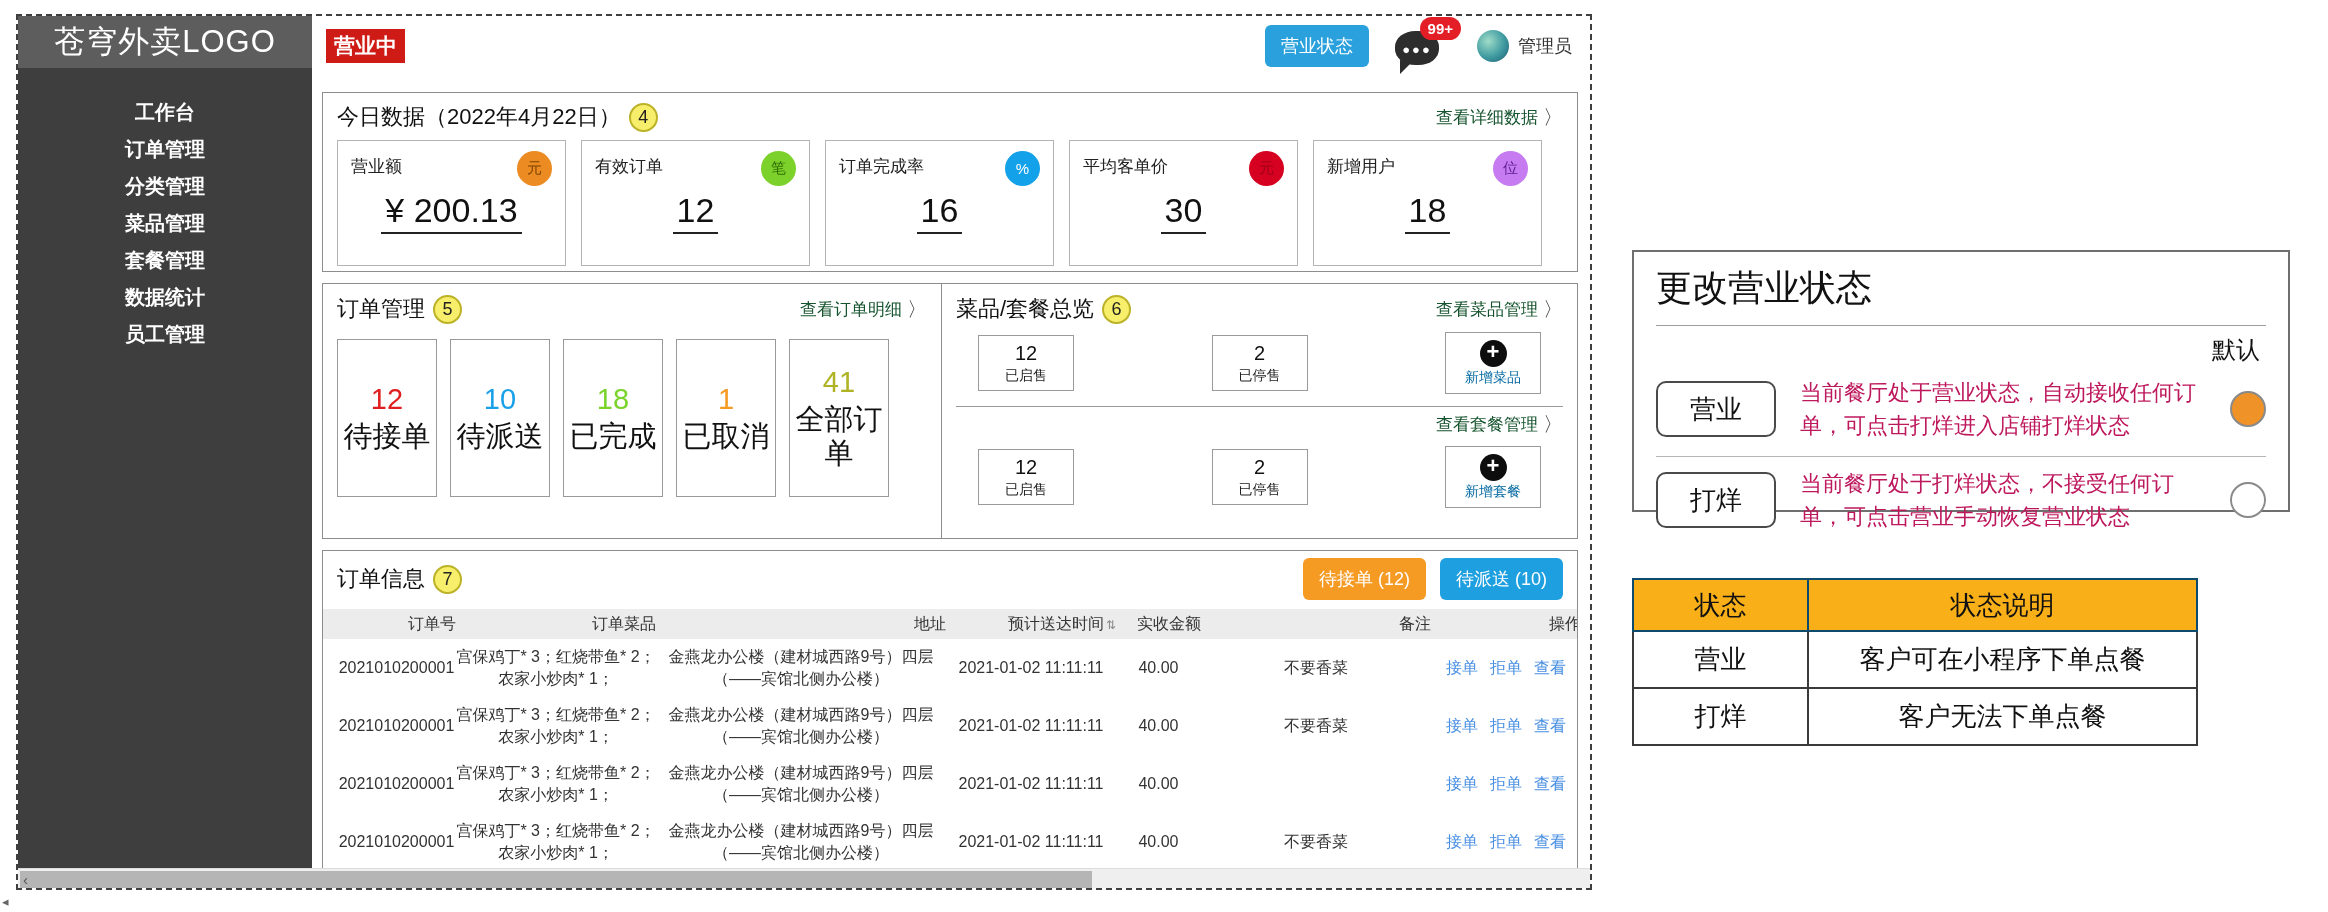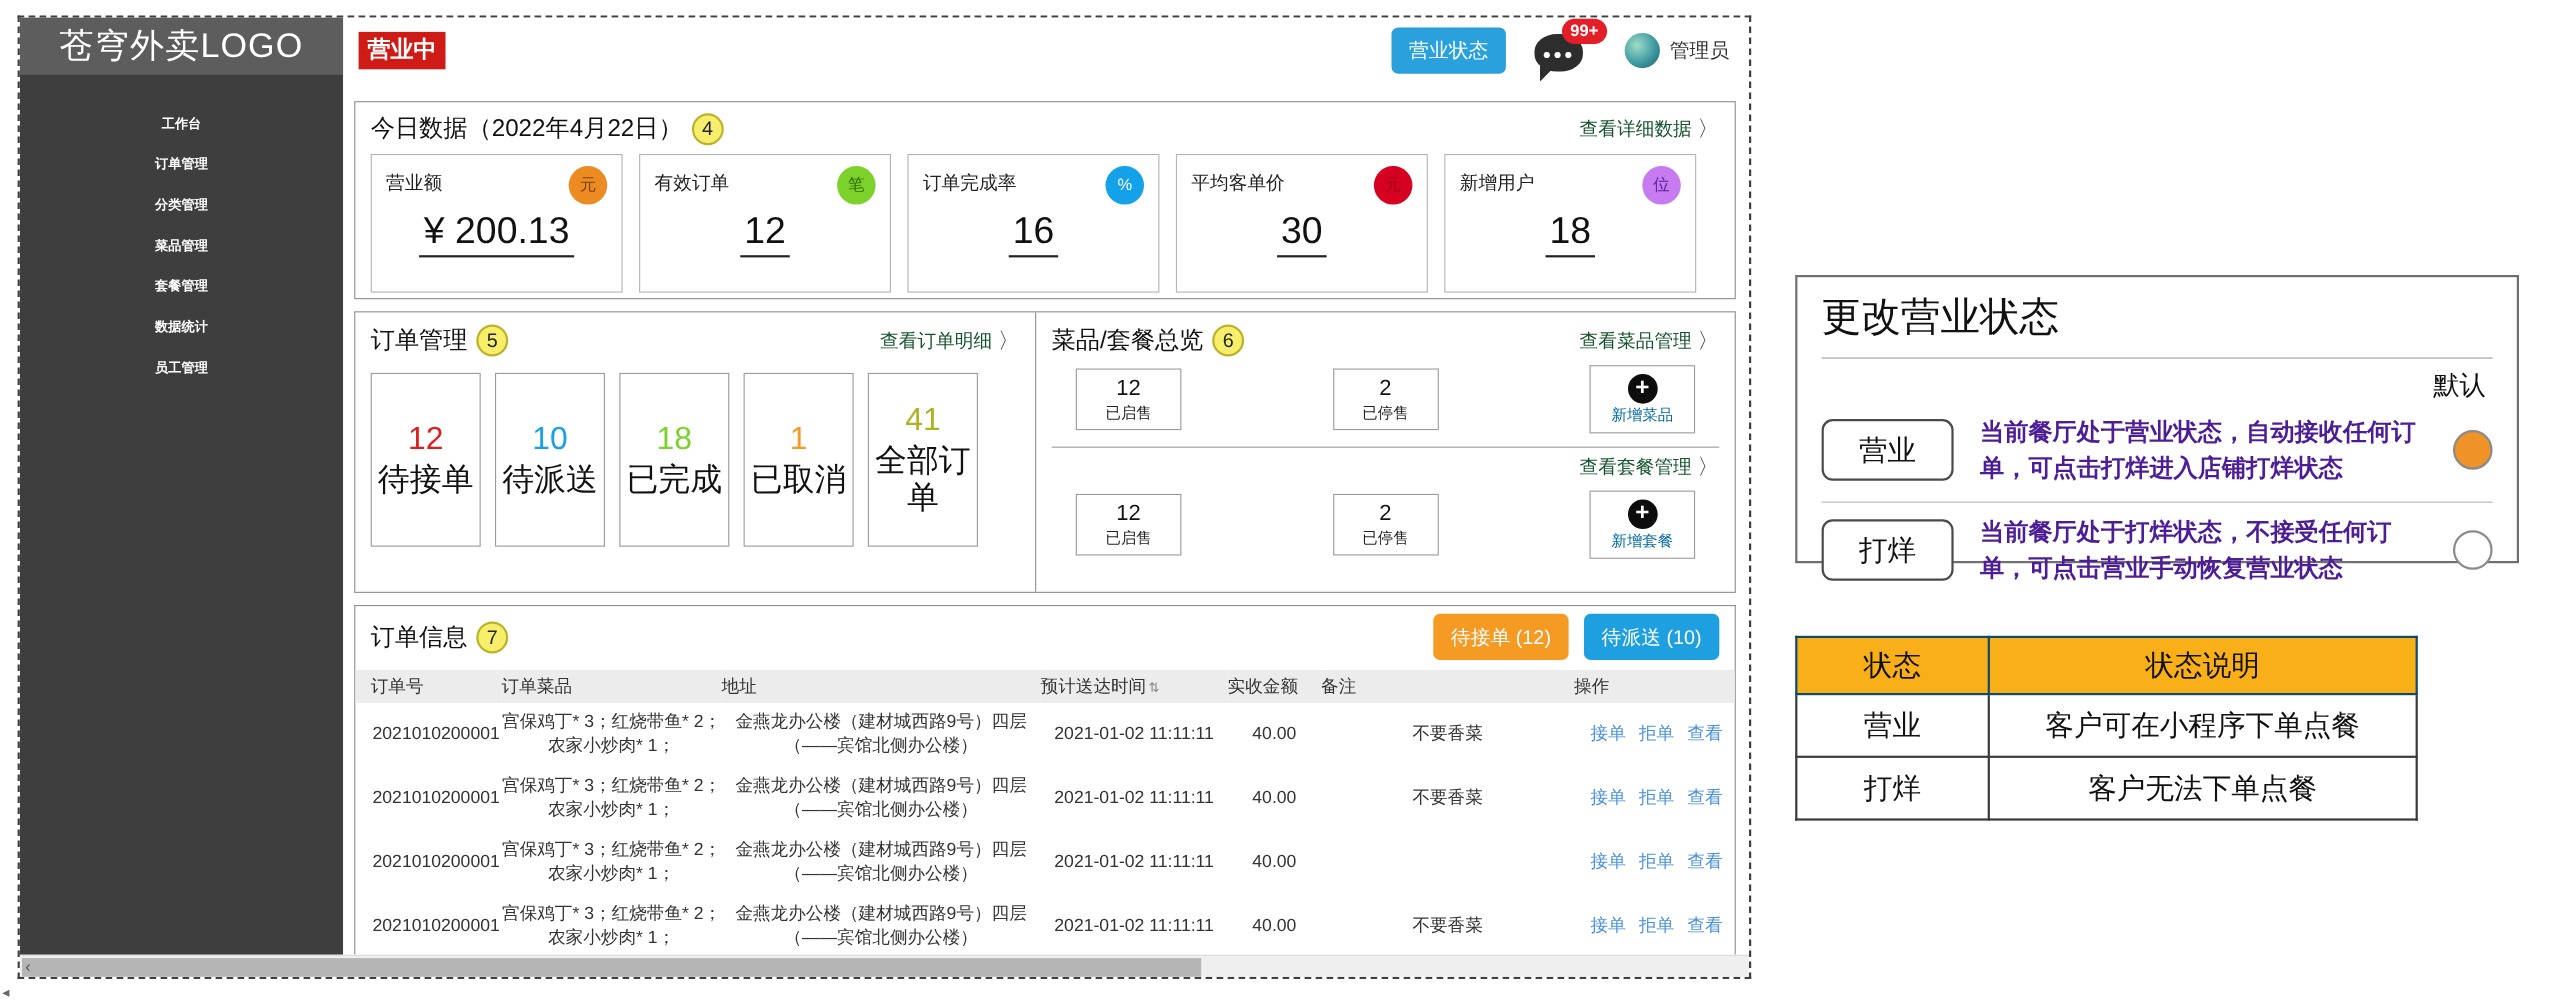--- a/index.html
+++ b/index.html
@@ -7,21 +7,21 @@
   body { position:relative; }
 
   
   .mockup { position:absolute; left:16px; top:14px; width:1576px; height:876px; border:2px dashed #3f3f3f; background:#fff; overflow:hidden; }
   .mockup-row { display:flex; height:852px; }
 
   
   .sidebar { width:294px; flex-shrink:0; background:#3e3e3e; }
   .side-header { height:52px; background:#5d5d5d; color:#fff; font-size:31px; display:flex; align-items:center; justify-content:center; letter-spacing:1px; }
   .side-menu { margin-top:26px; }
-  .side-item { height:37px; display:flex; align-items:center; justify-content:center; color:#fff; font-size:12px; font-weight:bold; cursor:pointer; }
+  .side-item { height:37px; display:flex; align-items:center; justify-content:center; color:#fff; font-size:20px; font-weight:bold; cursor:pointer; }
 
   
   .main { flex:1; display:flex; flex-direction:column; min-width:0; background:#fff; }
   .topbar { height:60px; display:flex; align-items:center; padding:0 18px 0 14px; }
   .open-badge { background:#ce1b15; color:#fff; font-size:21px; font-weight:bold; padding:4px 8px; line-height:1.2; }
   .topbar-right { margin-left:auto; display:flex; align-items:center; gap:26px; }
   .status-btn { background:#2aa0dc; color:#fff; font-size:18px; border:none; border-radius:6px; padding:9px 16px; cursor:pointer; }
   .chat { position:relative; width:46px; height:42px; margin-right:10px; }
   .bubble { position:absolute; left:0; top:6px; width:44px; height:34px; background:#2d2d2d; border-radius:46%; }
   .bubble::after { content:""; position:absolute; left:5px; bottom:-9px; border:7px solid transparent; border-top-color:#2d2d2d; border-left-color:#2d2d2d; }
@@ -69,41 +69,41 @@
   .add-label { font-size:14px; color:#0369a1; margin-top:2px; }
   .ov-divider { border:none; border-top:1px solid #9a9a9a; margin:12px 0 4px; }
   .ov-link-row { display:flex; }
 
   
   .oi-box { flex:1; overflow:hidden; display:flex; flex-direction:column; border-bottom:none; }
   .oi-head { display:flex; align-items:center; padding:7px 14px 9px; }
   .oi-buttons { margin-left:auto; display:flex; gap:14px;padding-left:20px; }
   .pill-btn { border:none; border-radius:6px; color:#fff; font-size:18px; padding:9px 16px; cursor:pointer; }
   table.orders { width:100%; border-collapse:collapse; table-layout:fixed; }
-  table.orders th { background:#ececec; font-weight:400; font-size:16px; color:#333; height:30px; text-align:left;margin-left:24px; }
+  table.orders th { background:#ececec; font-weight:400; font-size:16px; color:#333; height:30px; text-align:right;margin-left:24px; }
   table.orders td { font-size:16px; color:#333; height:58px; vertical-align:middle; text-align:center; line-height:1.35; }
   td.cell-no, th.col-no { text-align:left; padding-left:14px; }
   td.cell-dishes { text-align:left; }
   .sort-icon { font-size:12px; color:#888; margin-left:2px; }
   .action-link { color:#4a90e2; cursor:pointer; margin:0 6px; }
 
   
   .hscrollbar { height:24px; background:#efefef; border-top:1px solid #dcdcdc; position:relative; }
   .hscroll-arrow { position:absolute; left:5px; top:2px; font-size:15px; color:#555; z-index:2; }
   .hscroll-arrow::after { content:"\2039"; }
   .hscroll-thumb { position:absolute; left:2px; top:2px; height:19px; width:1072px; background:#b5b5b5; cursor:grab; }
 
   
   .status-panel { position:absolute; left:1632px; top:250px; width:658px; height:262px; border:2px solid #6f6f6f; background:#fff; padding:12px 22px 0; }
   .sp-title { font-size:36px; color:#111; padding-bottom:12px; border-bottom:1px solid #9c9c9c; }
   .sp-default { text-align:right; font-size:24px; color:#111; margin:8px 6px 0 0; }
   .sp-option { display:flex; align-items:center; gap:24px; padding:10px 0 14px; }
   .sp-option + .sp-option { border-top:1px solid #b5b5b5; }
   .sp-btn { width:120px; height:56px; flex-shrink:0; border:2px solid #4a4a4a; border-radius:10px; background:#fff; font-size:26px; color:#111; cursor:pointer; }
-  .sp-desc { flex:1; font-size:22px; color:#4c1d95; line-height:1.5;font-weight:bold; }
+  .sp-desc { flex:1; font-size:22px; color:#be185d; line-height:1.5; }
   .sp-radio { width:36px; height:36px; border-radius:50%; border:2px solid #8a8a8a; flex-shrink:0; cursor:pointer; }
 
   
   table.status-table { position:absolute; left:1632px; top:578px; width:566px; border-collapse:collapse; text-align:center; background:#fff; }
   table.status-table th { background:#f9af18; border:2px solid #0c4a6e; height:52px; font-size:26px; font-weight:400; color:#111; }
   table.status-table td { border:2px solid #3a3a3a; height:57px; font-size:26px; color:#111; }
   .st-col1 { width:31%; }
 
   .page-scroll-arrow { position:absolute; left:2px; top:894px; font-size:13px; color:#666; }
   .page-scroll-arrow::after { content:"\25C2"; }

